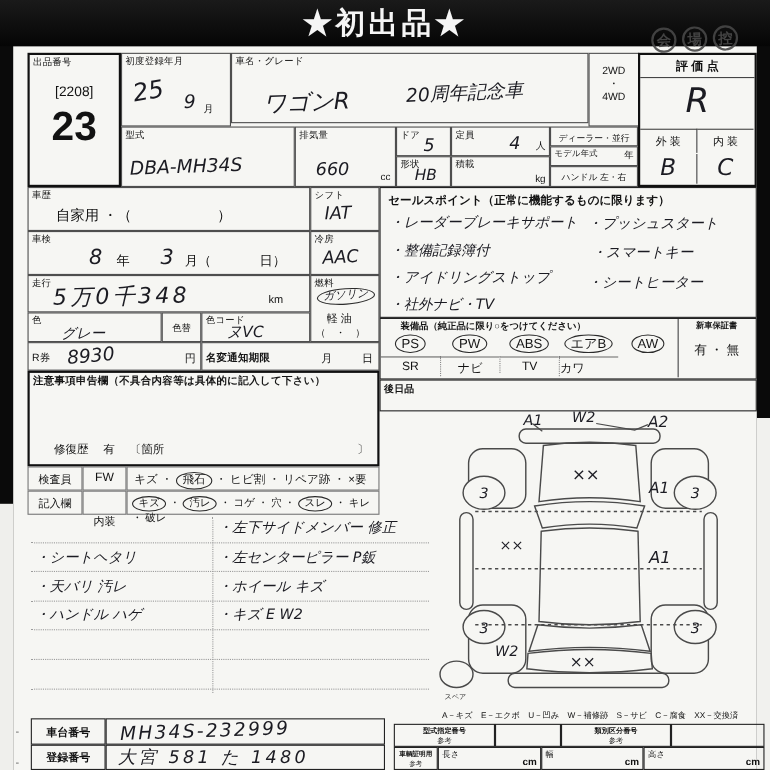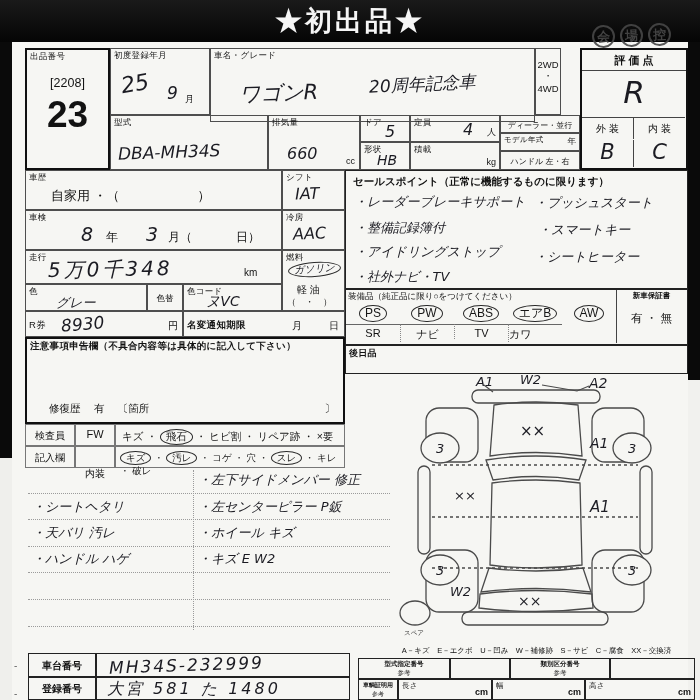--- a/index.html
+++ b/index.html
@@ -49,27 +49,27 @@
     <div class="abs printed" style="left:0;top:44px;width:100%;text-align:center;font-size:37px;font-weight:bold">23</div>
   </div>
 
   <div class="cell" style="left:110px;top:48px;width:100px;height:67px">
     <span class="lbl">初度登録年月</span>
     <span class="abs hw" style="left:10px;top:22px;font-size:22px;transform:rotate(-10deg)">25</span>
     <span class="abs hw" style="left:56px;top:34px;font-size:17px">9</span>
     <span class="abs printed" style="left:74px;top:44px;font-size:9px">月</span>
   </div>
 
-  <div class="cell" style="left:210px;top:48px;width:325px;height:74px">
+  <div class="cell" style="left:210px;top:48px;width:325px;height:64px">
     <span class="lbl">車名・グレード</span>
     <span class="abs hw" style="left:28px;top:30px;font-size:21px;transform:rotate(-2deg)">ワゴンR</span>
     <span class="abs hw" style="left:158px;top:24px;font-size:17px;transform:rotate(-3deg)">20周年記念車</span>
   </div>
 
-  <div class="cell" style="left:535px;top:48px;width:26px;height:67px;text-align:center">
+  <div class="cell" style="left:535px;top:48px;width:46px;height:67px;text-align:center">
     <div class="printed" style="font-size:9.5px;margin-top:10px">2WD</div>
     <div class="printed" style="font-size:9.5px">・</div>
     <div class="printed" style="font-size:9.5px">4WD</div>
   </div>
 
   <div class="cell thick" style="left:580px;top:48px;width:108px;height:122px">
     <div class="abs printed" style="left:0;top:0;width:100%;height:21px;border-bottom:1px solid #444;text-align:center;font-size:11px;font-weight:bold;padding-top:3px">評 価 点</div>
     <div class="abs hw" style="left:0;top:24px;width:100%;text-align:center;font-size:31px">R</div>
     <div class="abs printed" style="left:0;top:67px;width:52px;height:22px;border-top:1px solid #444;border-right:1px solid #444;text-align:center;font-size:10px;padding-top:4px">外 装</div>
     <div class="abs printed" style="left:52px;top:67px;width:51px;height:22px;border-top:1px solid #444;text-align:center;font-size:10px;padding-top:4px">内 装</div>
@@ -222,21 +222,21 @@
     <div class="abs hw" style="left:8px;top:22px;font-size:13px"><span>・</span><span>レーダーブレーキサポート</span></div>
     <div class="abs hw" style="left:8px;top:48px;font-size:13px"><span>・</span><span>整備記録簿付</span></div>
     <div class="abs hw" style="left:8px;top:72px;font-size:13px"><span>・</span><span>アイドリングストップ</span></div>
     <div class="abs hw" style="left:8px;top:97px;font-size:13px"><span>・</span><span>社外ナビ・TV</span></div>
     <div class="abs hw" style="left:188px;top:23px;font-size:13px"><span>・</span><span>プッシュスタート</span></div>
     <div class="abs hw" style="left:192px;top:50px;font-size:13px"><span>・</span><span>スマートキー</span></div>
     <div class="abs hw" style="left:188px;top:77px;font-size:13px"><span>・</span><span>シートヒーター</span></div>
   </div>
 
   <div class="cell" style="left:345px;top:289px;width:343px;height:56px;border-width:1.5px;border-color:#222">
-    <div class="printed" style="font-size:8.5px;font-weight:normal;padding:1px 0 0 2px">装備品（純正品に限り○をつけてください）</div>
+    <div class="printed" style="font-size:8.5px;font-weight:bold;padding:1px 0 0 18px">装備品（純正品に限り○をつけてください）</div>
 
     <div class="abs" style="left:0px;top:13px;width:54px;height:21px;text-align:center"><span class="circ" style="font-size:12px">PS</span></div>
     <div class="abs" style="left:54px;top:13px;width:54px;height:21px;text-align:center"><span class="circ" style="font-size:12px">PW</span></div>
     <div class="abs" style="left:108px;top:13px;width:54px;height:21px;text-align:center"><span class="circ" style="font-size:12px">ABS</span></div>
     <div class="abs" style="left:162px;top:13px;width:54px;height:21px;text-align:center"><span class="circ" style="font-size:12px">エアB</span></div>
     <div class="abs" style="left:216px;top:13px;width:54px;height:21px;text-align:center"><span class="circ" style="font-size:12px">AW</span></div>
 
     <div class="abs printed" style="left:0px;top:34px;width:54px;border-top:1px solid #666;text-align:center;font-size:11px;padding-top:2px">SR</div>
     <div class="abs printed" style="left:54px;top:34px;width:54px;border-top:1px solid #666;border-left:1px dotted #888;text-align:center;font-size:11px;padding-top:2px">ナビ</div>
     <div class="abs printed" style="left:108px;top:34px;width:54px;border-top:1px solid #666;border-left:1px dotted #888;text-align:center;font-size:11px;padding-top:2px">TV</div>

